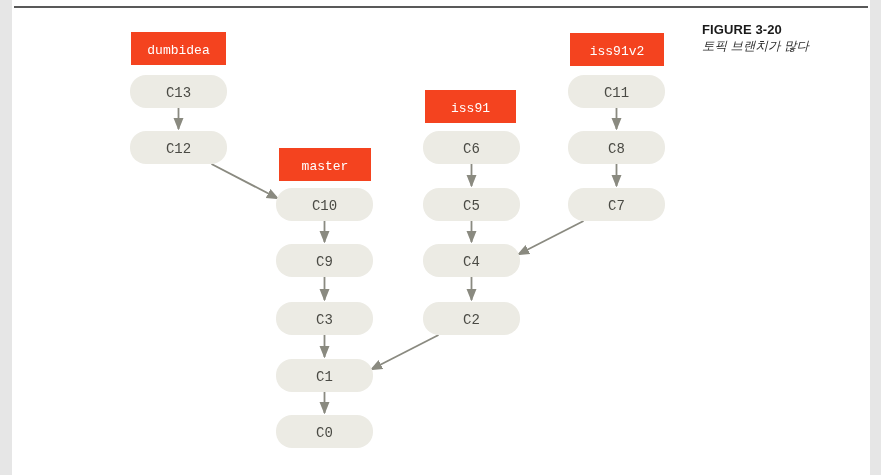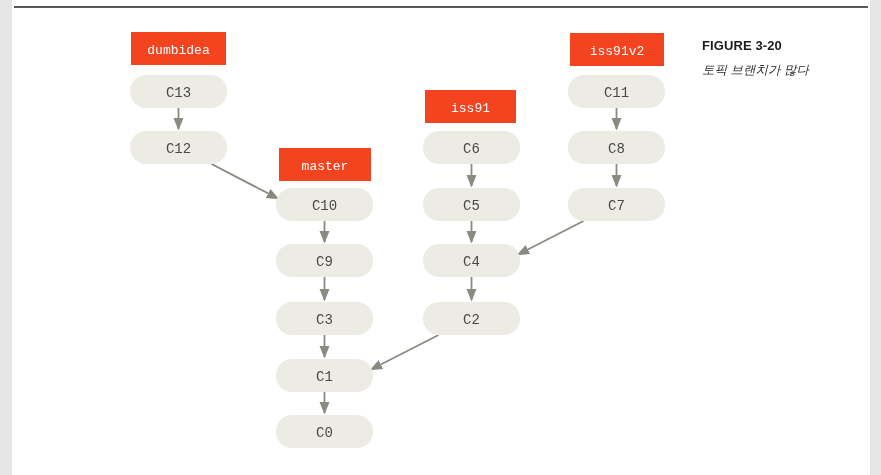--- a/index.html
+++ b/index.html
@@ -36,33 +36,33 @@
     left: 14px;
     top: 6px;
     width: 854px;
     height: 2px;
     background: #595959;
   }
   
   #caption {
     position: absolute;
     left: 702px;
-    top: 38px;
+    top: 22px;
     width: 160px;
   }
   #caption .fig-label {
     font-size: 13px;
     font-weight: bold;
     color: #1a1a1a;
     letter-spacing: .1px;
     line-height: 16px;
     white-space: nowrap;
   }
   #caption .fig-text {
-    margin-top: 8px;
+    margin-top: 0;
     font-size: 12.5px;
     font-style: italic;
     color: #2b2b2b;
     line-height: 17px;
   }
   
   #diagram {
     position: absolute;
     left: 0;
     top: 0;

